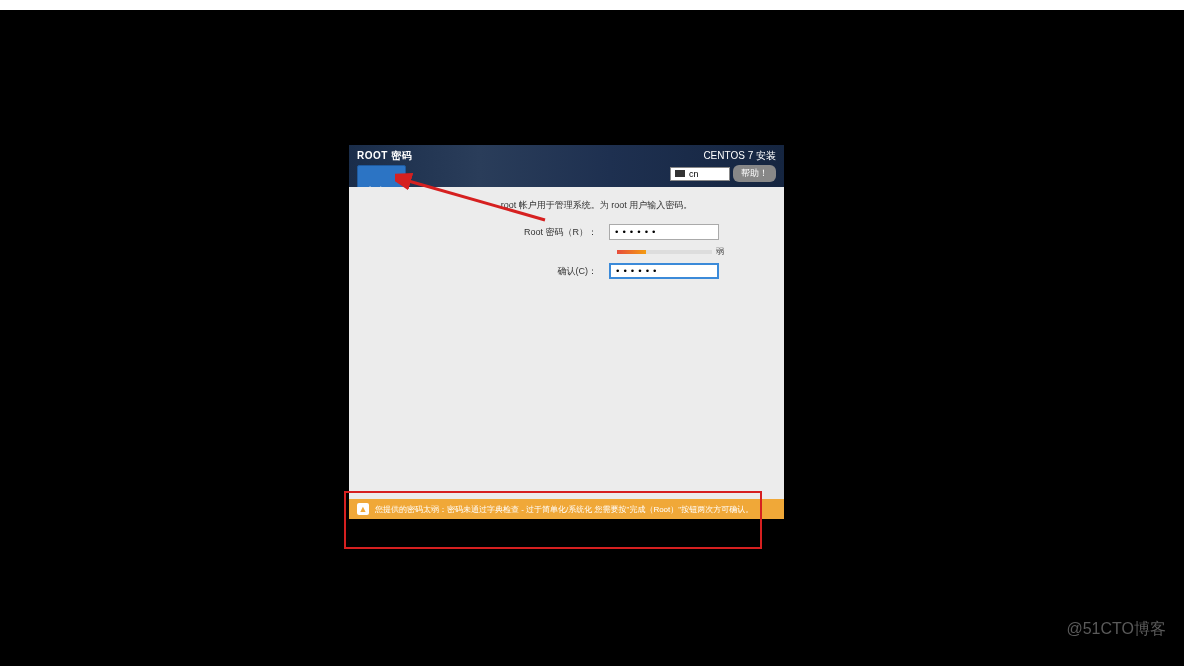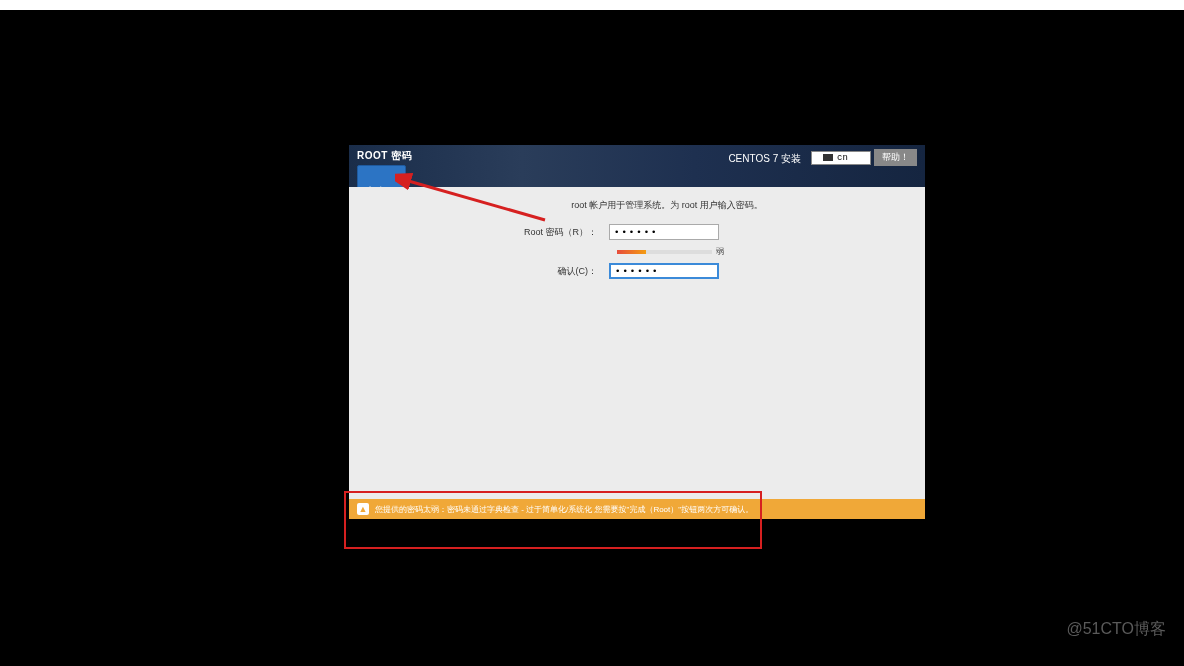--- a/index.html
+++ b/index.html
@@ -14,21 +14,21 @@
     .white-strip {
       position: absolute;
       top: 0; left: 0; right: 0;
       height: 10px;
       background: #fff;
     }
     .installer-window {
       position: absolute;
       left: 349px;
       top: 145px;
-      width: 576px;
+      width: 435px;
       height: 374px;
       background: #b91c1c;
       display: flex;
       flex-direction: column;
     }
     .header {
       height: 42px;
       background: linear-gradient(90deg, #1a2d4a 0%, #2a3d5a 30%, #1e3050 60%, #152540 100%);
       position: relative;
       display: flex;
@@ -47,46 +47,45 @@
       color: #fff;
       border: 1px solid #1f5a9e;
       font-size: 9px;
       padding: 19px 8px;
       margin-top: 2px;
       cursor: pointer;
       border-radius: 2px;
     }
     .header-right {
       display: flex;
-      flex-direction: row;
+      flex-direction: column;
       align-items: flex-end;
-      gap: 10px;
+      gap: 2px;
     }
     .install-title { color: #fff; font-size: 10px; }
     .header-controls { display: flex; gap: 3px; align-items: center; }
     .kb-selector {
       background: #fff;
       border: 1px solid #888;
       font-size: 9px;
-      padding: 1px 11px;
+      padding: 1px 4px;
       display: flex;
       align-items: center;
       gap: 4px;
       width: 60px;
-      font-family: Liberation Mono, monospace;
     }
     .kb-icon { width: 10px; height: 7px; background: #333; display: inline-block; }
     .help-btn {
       background: #888;
       color: #fff;
       border: none;
       font-size: 9px;
       padding: 2px 8px;
       cursor: pointer;
-      border-radius: 0;
+      border-radius: 6px;
     }
     .content {
       flex: 1;
       padding: 12px 40px;
       background: #ececec;
       position: relative;
     }
     .description {
       text-align: center;
       font-size: 9px;

